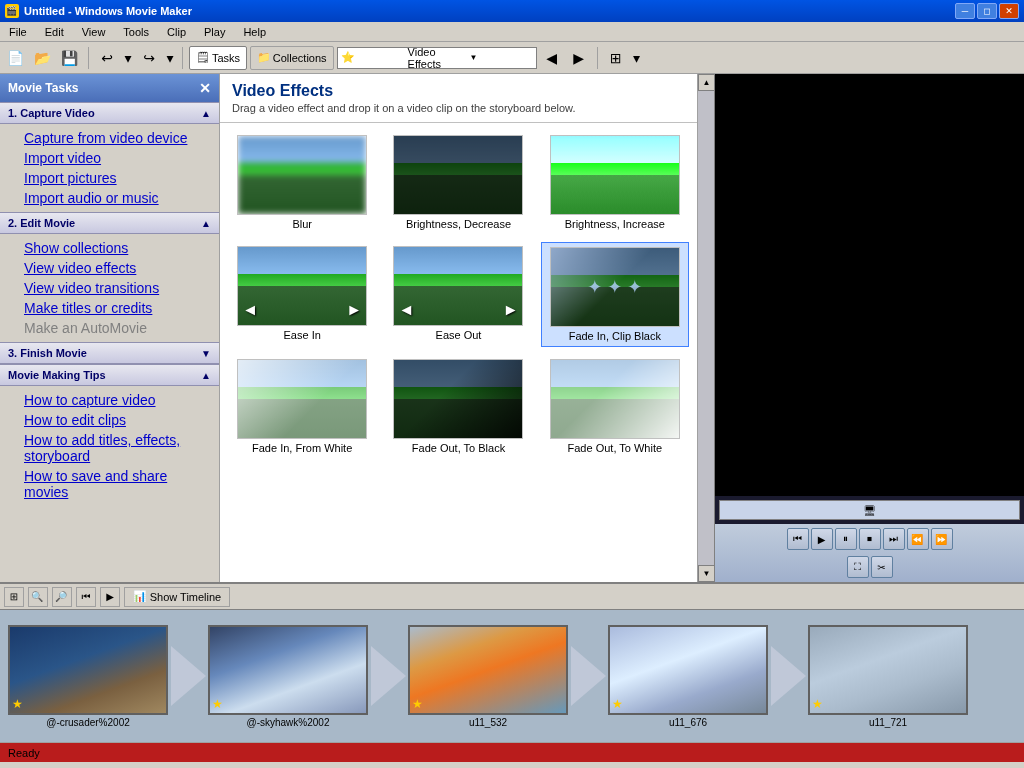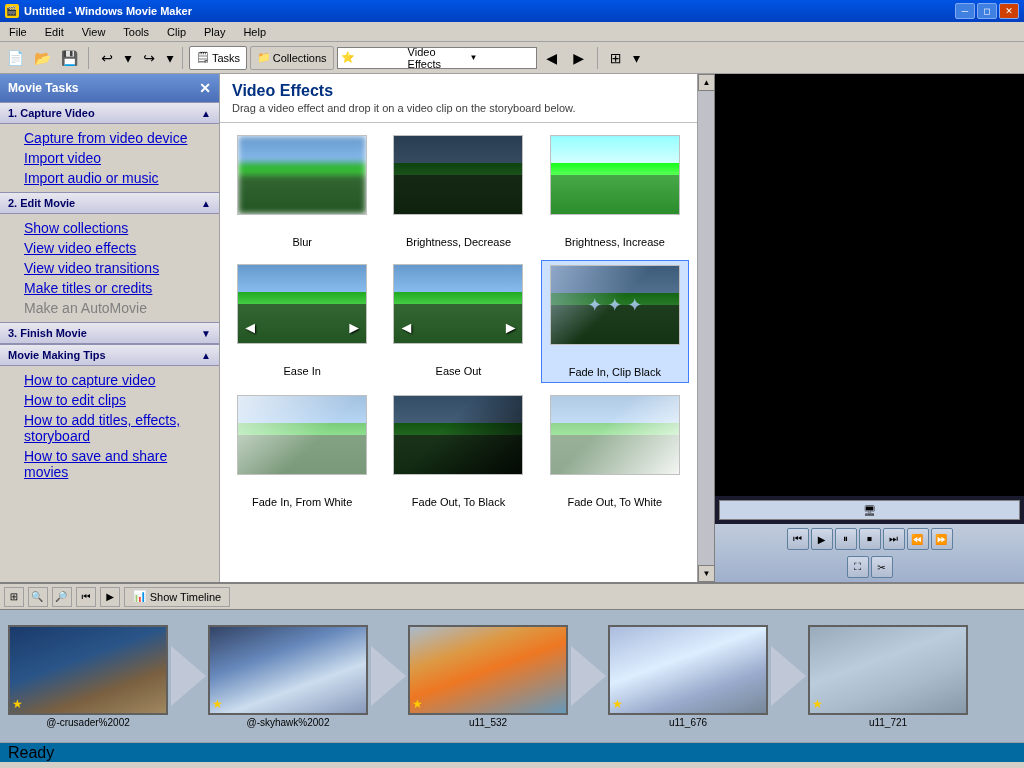--- a/index.html
+++ b/index.html
@@ -165,21 +165,21 @@
       cursor: pointer;
       padding: 4px;
     }
     .effect-thumb {
       width: 130px;
       height: 80px;
       border: 1px solid #c0c0c0;
       overflow: hidden;
       position: relative;
     }
-    .effect-label { font-size: 11px; margin-top: 21px; text-align: center; }
+    .effect-label { font-size: 11px; margin-top: 3px; text-align: center; }
 
     
     .landscape-thumb {
       width: 100%; height: 100%;
       background: linear-gradient(to bottom, #5599dd 0%, #5599dd 35%, #22aa22 35%, #44cc44 50%, #336633 50%, #225522 100%);
       position: relative;
     }
     .landscape-thumb::after {
       content: '';
       position: absolute;
@@ -304,26 +304,26 @@
       width: 0;
       height: 0;
       border-top: 30px solid transparent;
       border-bottom: 30px solid transparent;
       border-left: 35px solid #c0c8d8;
     }
 
     
     .status-bar {
       height: 20px;
-      background: #0369a1;
+      background: #b91c1c;
       border-top: 1px solid #a0a0a0;
       display: flex;
       align-items: center;
       padding: 0 8px;
-      font-size: 16px;
+      font-size: 11px;
     }
 
     
     .clip-carrier { background: linear-gradient(135deg, #1a3a6b 0%, #2a5a9b 30%, #8b7355 60%, #a08060 100%); }
 
     
     .effect-selected {
       background: #cce0ff;
       border: 1px solid #4080ff;
     }
@@ -407,20 +407,21 @@
       <span class="sidebar-close">✕</span>
     </div>
 
     <div class="section-header">
       <span>1. Capture Video</span>
       <span class="section-arrow">▲</span>
     </div>
     <div class="section-content">
       <a class="sidebar-link">Capture from video device</a>
       <a class="sidebar-link">Import video</a>
+      <a class="sidebar-link">Import pictures</a>
       <a class="sidebar-link">Import audio or music</a>
     </div>
 
     <div class="section-header">
       <span>2. Edit Movie</span>
       <span class="section-arrow">▲</span>
     </div>
     <div class="section-content">
       <a class="sidebar-link">Show collections</a>
       <a class="sidebar-link">View video effects</a>

